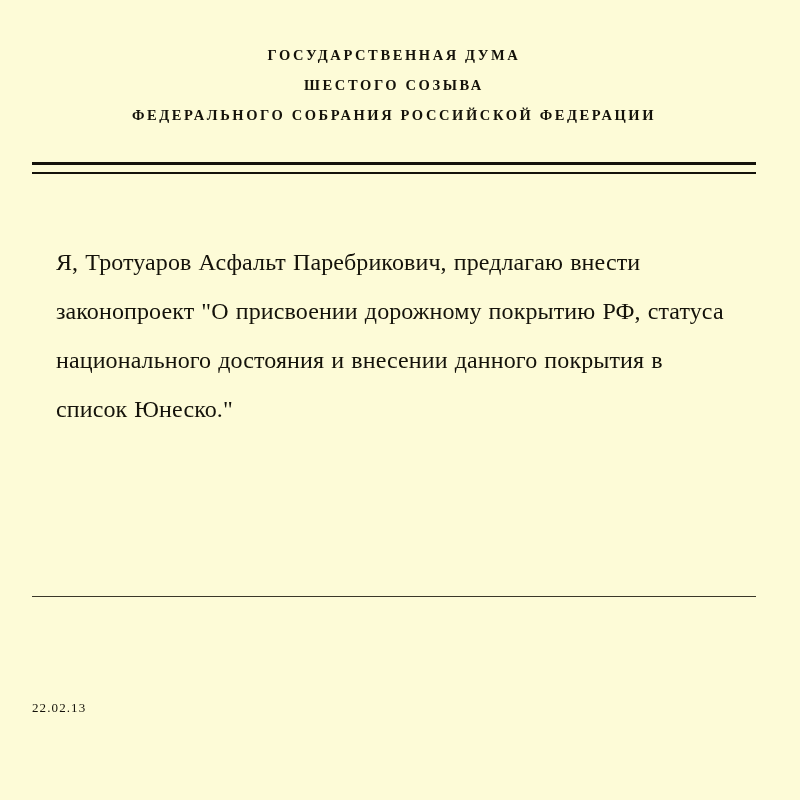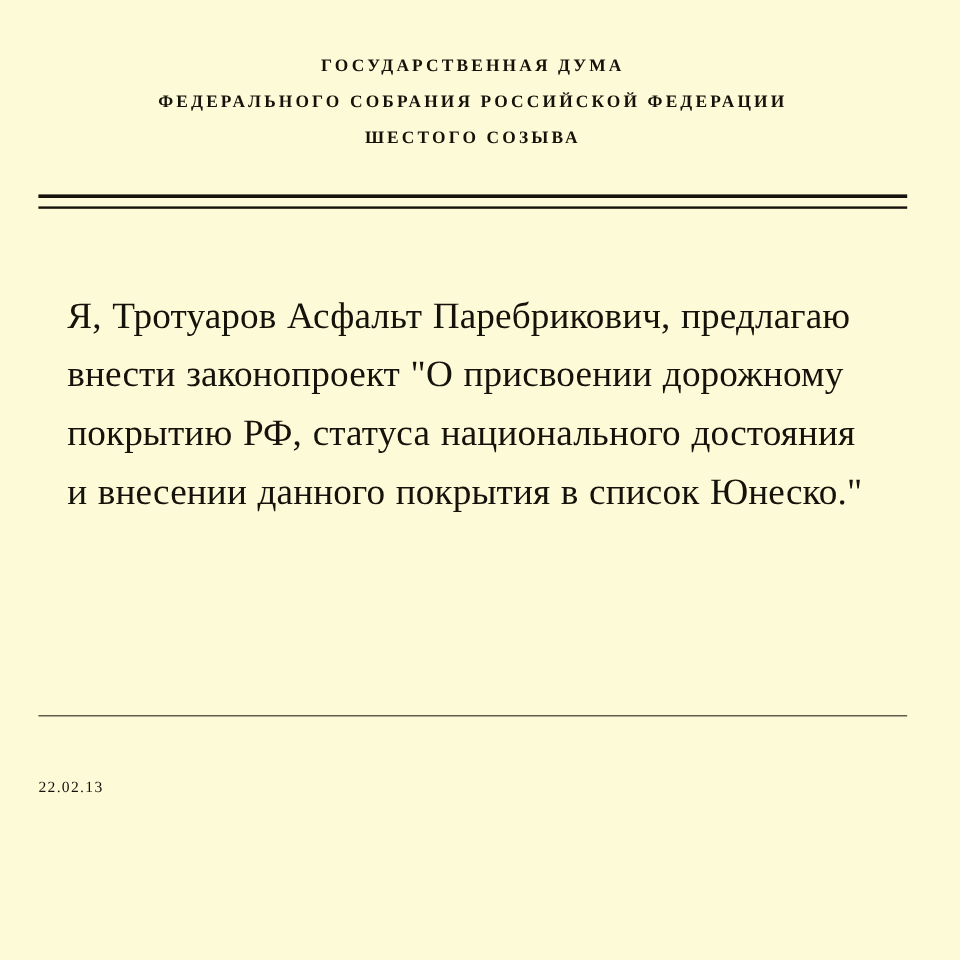--- a/index.html
+++ b/index.html
@@ -45,62 +45,62 @@
     border-top: 3px solid #14120a;
     border-bottom: 2px solid #14120a;
   }
 
   
   .body-block {
     margin: 64px 56px 0 56px;
   }
   .body-text {
     font-family: "Liberation Serif", serif;
-    font-size: 31px;
+    font-size: 24px;
     line-height: 49px;
     color: #14120a;
     letter-spacing: 0.1px;
     text-align: left;
     word-spacing: 1px;
   }
 
   
   .thin-rule {
     position: absolute;
     left: 32px;
     right: 32px;
     top: 596px;
     border-top: 1px solid #3a3728;
   }
 
   
   .footer {
     position: absolute;
     left: 32px;
-    top: 644px;
+    top: 696px;
   }
   .footer-line {
     font-family: "Liberation Serif", serif;
     font-size: 13px;
     letter-spacing: 1.1px;
     color: #14120a;
     line-height: 23px;
     text-transform: uppercase;
     white-space: nowrap;
   }
 </style>
 </head>
 <body>
 
 <div class="page">
 
   <div class="header">
     <div class="header-line">Государственная Дума</div>
+    <div class="header-line">шестого созыва</div>
     <div class="header-line">Федерального Собрания Российской Федерации</div>
-    <div class="header-line">шестого созыва</div>
   </div>
 
   <div class="double-rule"></div>
 
   <div class="body-block">
     <p class="body-text">Я, Тротуаров Асфальт Паребрикович, предлагаю внести законопроект "О присвоении дорожному покрытию РФ, статуса национального достояния и внесении данного покрытия в список Юнеско."</p>
   </div>
 
   <div class="thin-rule"></div>
 

